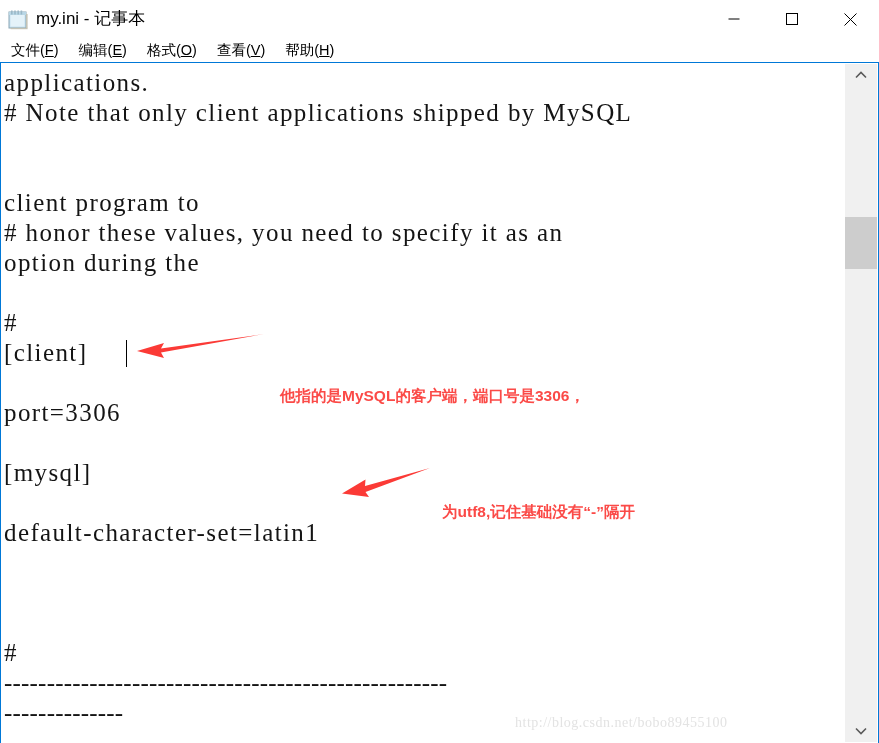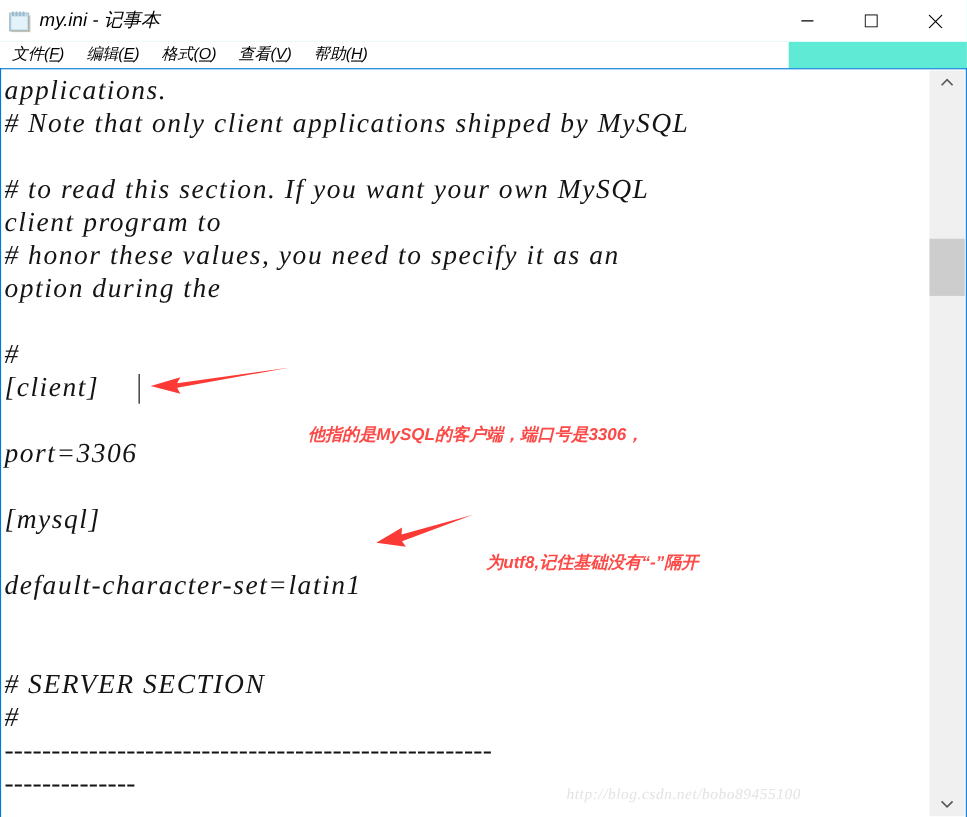--- a/index.html
+++ b/index.html
@@ -12,23 +12,22 @@
     height: 743px;
     overflow: hidden;
     font-family: "Liberation Sans", sans-serif;
     -webkit-font-smoothing: none;
   }
 
   .window {
     position: relative;
     width: 879px;
     height: 743px;
-    background: #5eead4;
+    background: #000000;
     box-sizing: border-box;
-    font-style: italic;
   }
 
   
   .titlebar {
     position: absolute;
     left: 0; top: 0;
     width: 879px;
     height: 38px;
     background: #ffffff;
     display: flex;
@@ -66,21 +65,21 @@
     justify-content: center;
     background: transparent;
     border: none;
     padding: 0;
   }
 
   
   .menubar {
     position: absolute;
     left: 0; top: 38px;
-    width: 717px;
+    width: 879px;
     height: 24px;
     background: #ffffff;
     display: flex;
     align-items: center;
   }
   .menu-item {
     font-size: 14.5px;
     color: #000000;
     padding: 2px 9px 2px 9px;
     margin-left: 2px;
@@ -225,35 +224,33 @@
     <div class="menu-item"><span>格式</span>(<span class="mn">O</span>)</div>
     <div class="menu-item"><span>查看</span>(<span class="mn">V</span>)</div>
     <div class="menu-item"><span>帮助</span>(<span class="mn">H</span>)</div>
   </div>
 
   <div class="editarea">
 
     <div class="textcanvas">
       <div class="codeline" style="top:5px">applications.</div>
       <div class="codeline" style="top:35px"># Note that only client applications shipped by MySQL</div>
-      <div class="codeline" style="top:95px"># to read this section. If you want your own MySQL</div>
       <div class="codeline" style="top:125px">client program to</div>
       <div class="codeline" style="top:185px">option during the</div>
       <div class="codeline" style="top:155px"># honor these values, you need to specify it as an</div>
       <div class="codeline" style="top:245px">#</div>
       <div class="codeline" style="top:275px">[client]</div>
       <div class="codeline" style="top:305px"></div>
       <div class="codeline" style="top:335px">port=3306</div>
       <div class="codeline" style="top:365px"></div>
       <div class="codeline" style="top:395px">[mysql]</div>
       <div class="codeline" style="top:425px"></div>
       <div class="codeline" style="top:455px">default-character-set=latin1</div>
       <div class="codeline" style="top:485px"></div>
       <div class="codeline" style="top:515px"></div>
-      <div class="codeline" style="top:545px"># SERVER SECTION</div>
       <div class="codeline" style="top:575px">#</div>
       <div class="codeline" style="top:605px;letter-spacing:0.2px">----------------------------------------------------</div>
       <div class="codeline" style="top:635px;letter-spacing:0.2px">--------------</div>
 
       <div class="caret" style="left:124px; top:277px; height:27px;"></div>
 
       <svg class="arrow-svg" style="left:128px; top:271px;" width="135" height="26" viewBox="0 0 135 26">
         <path d="M 134 0 L 31 14.5 L 34 9 L 7 17 L 34 24 L 31 18.5 Z" fill="#fb3a36"></path>
       </svg>
       <div class="annot" style="left:278px; top:274px;margin-top:48px;">他指的是MySQL的客户端，端口号是3306，</div>

